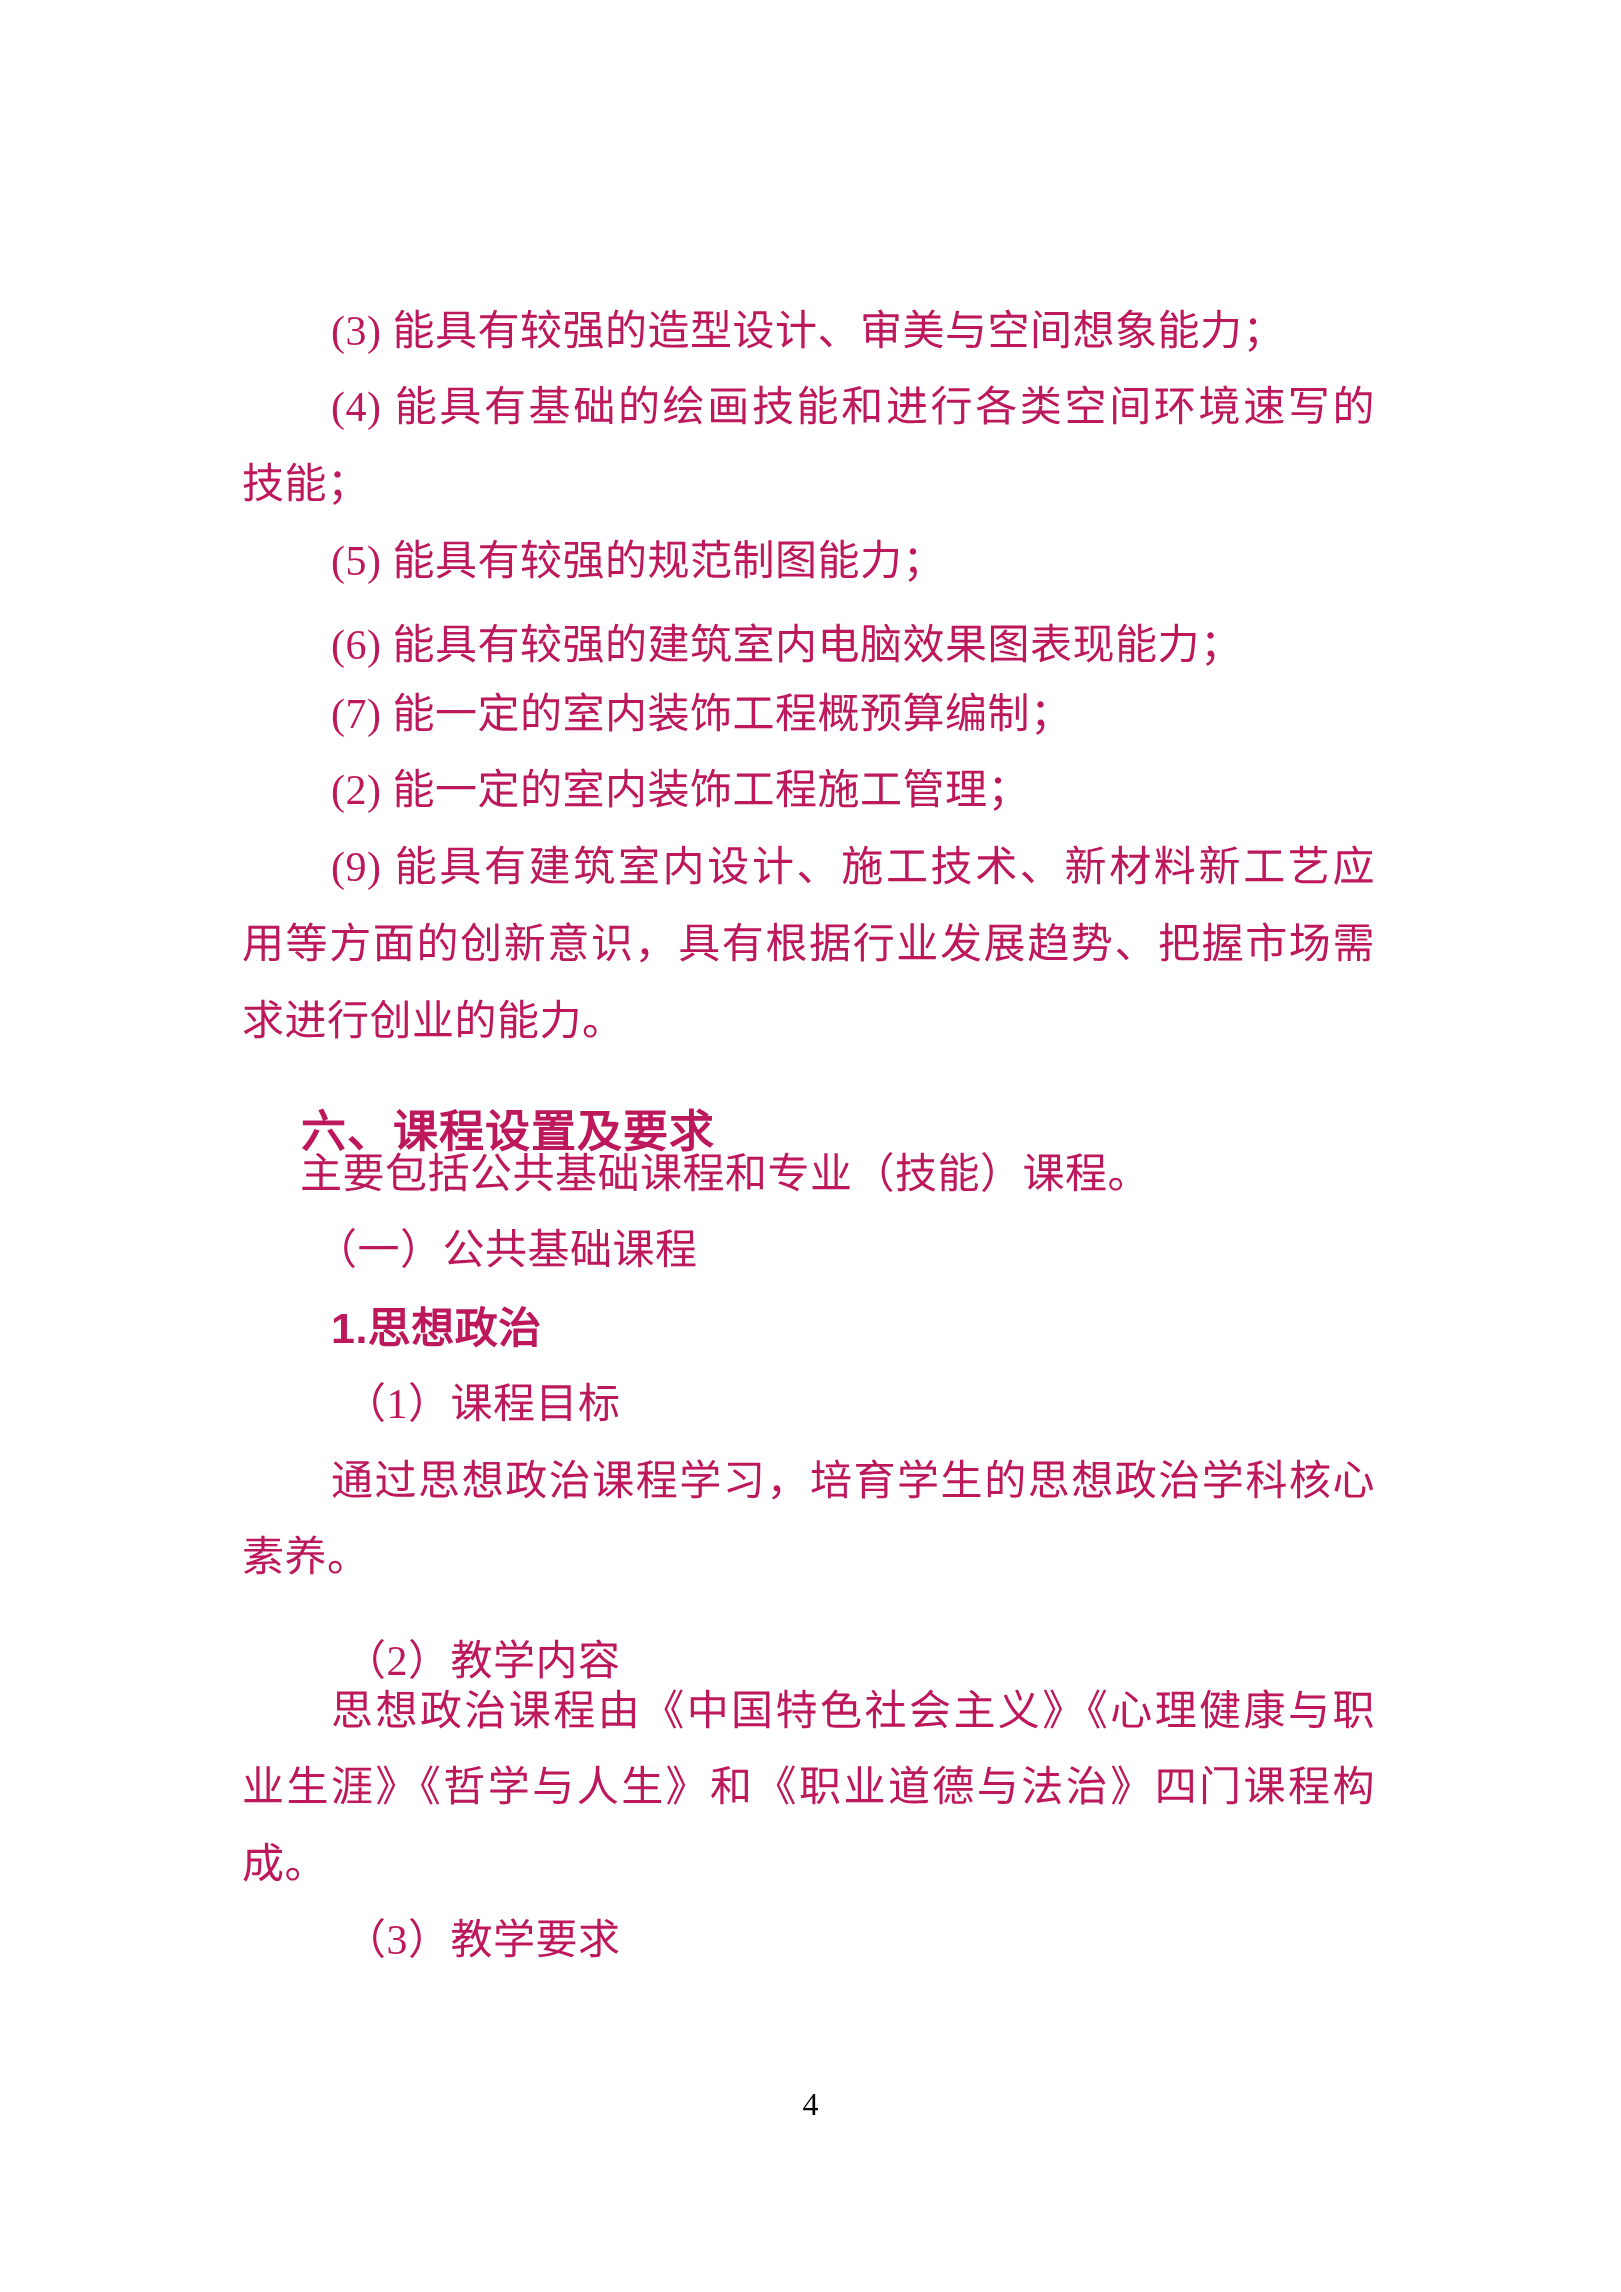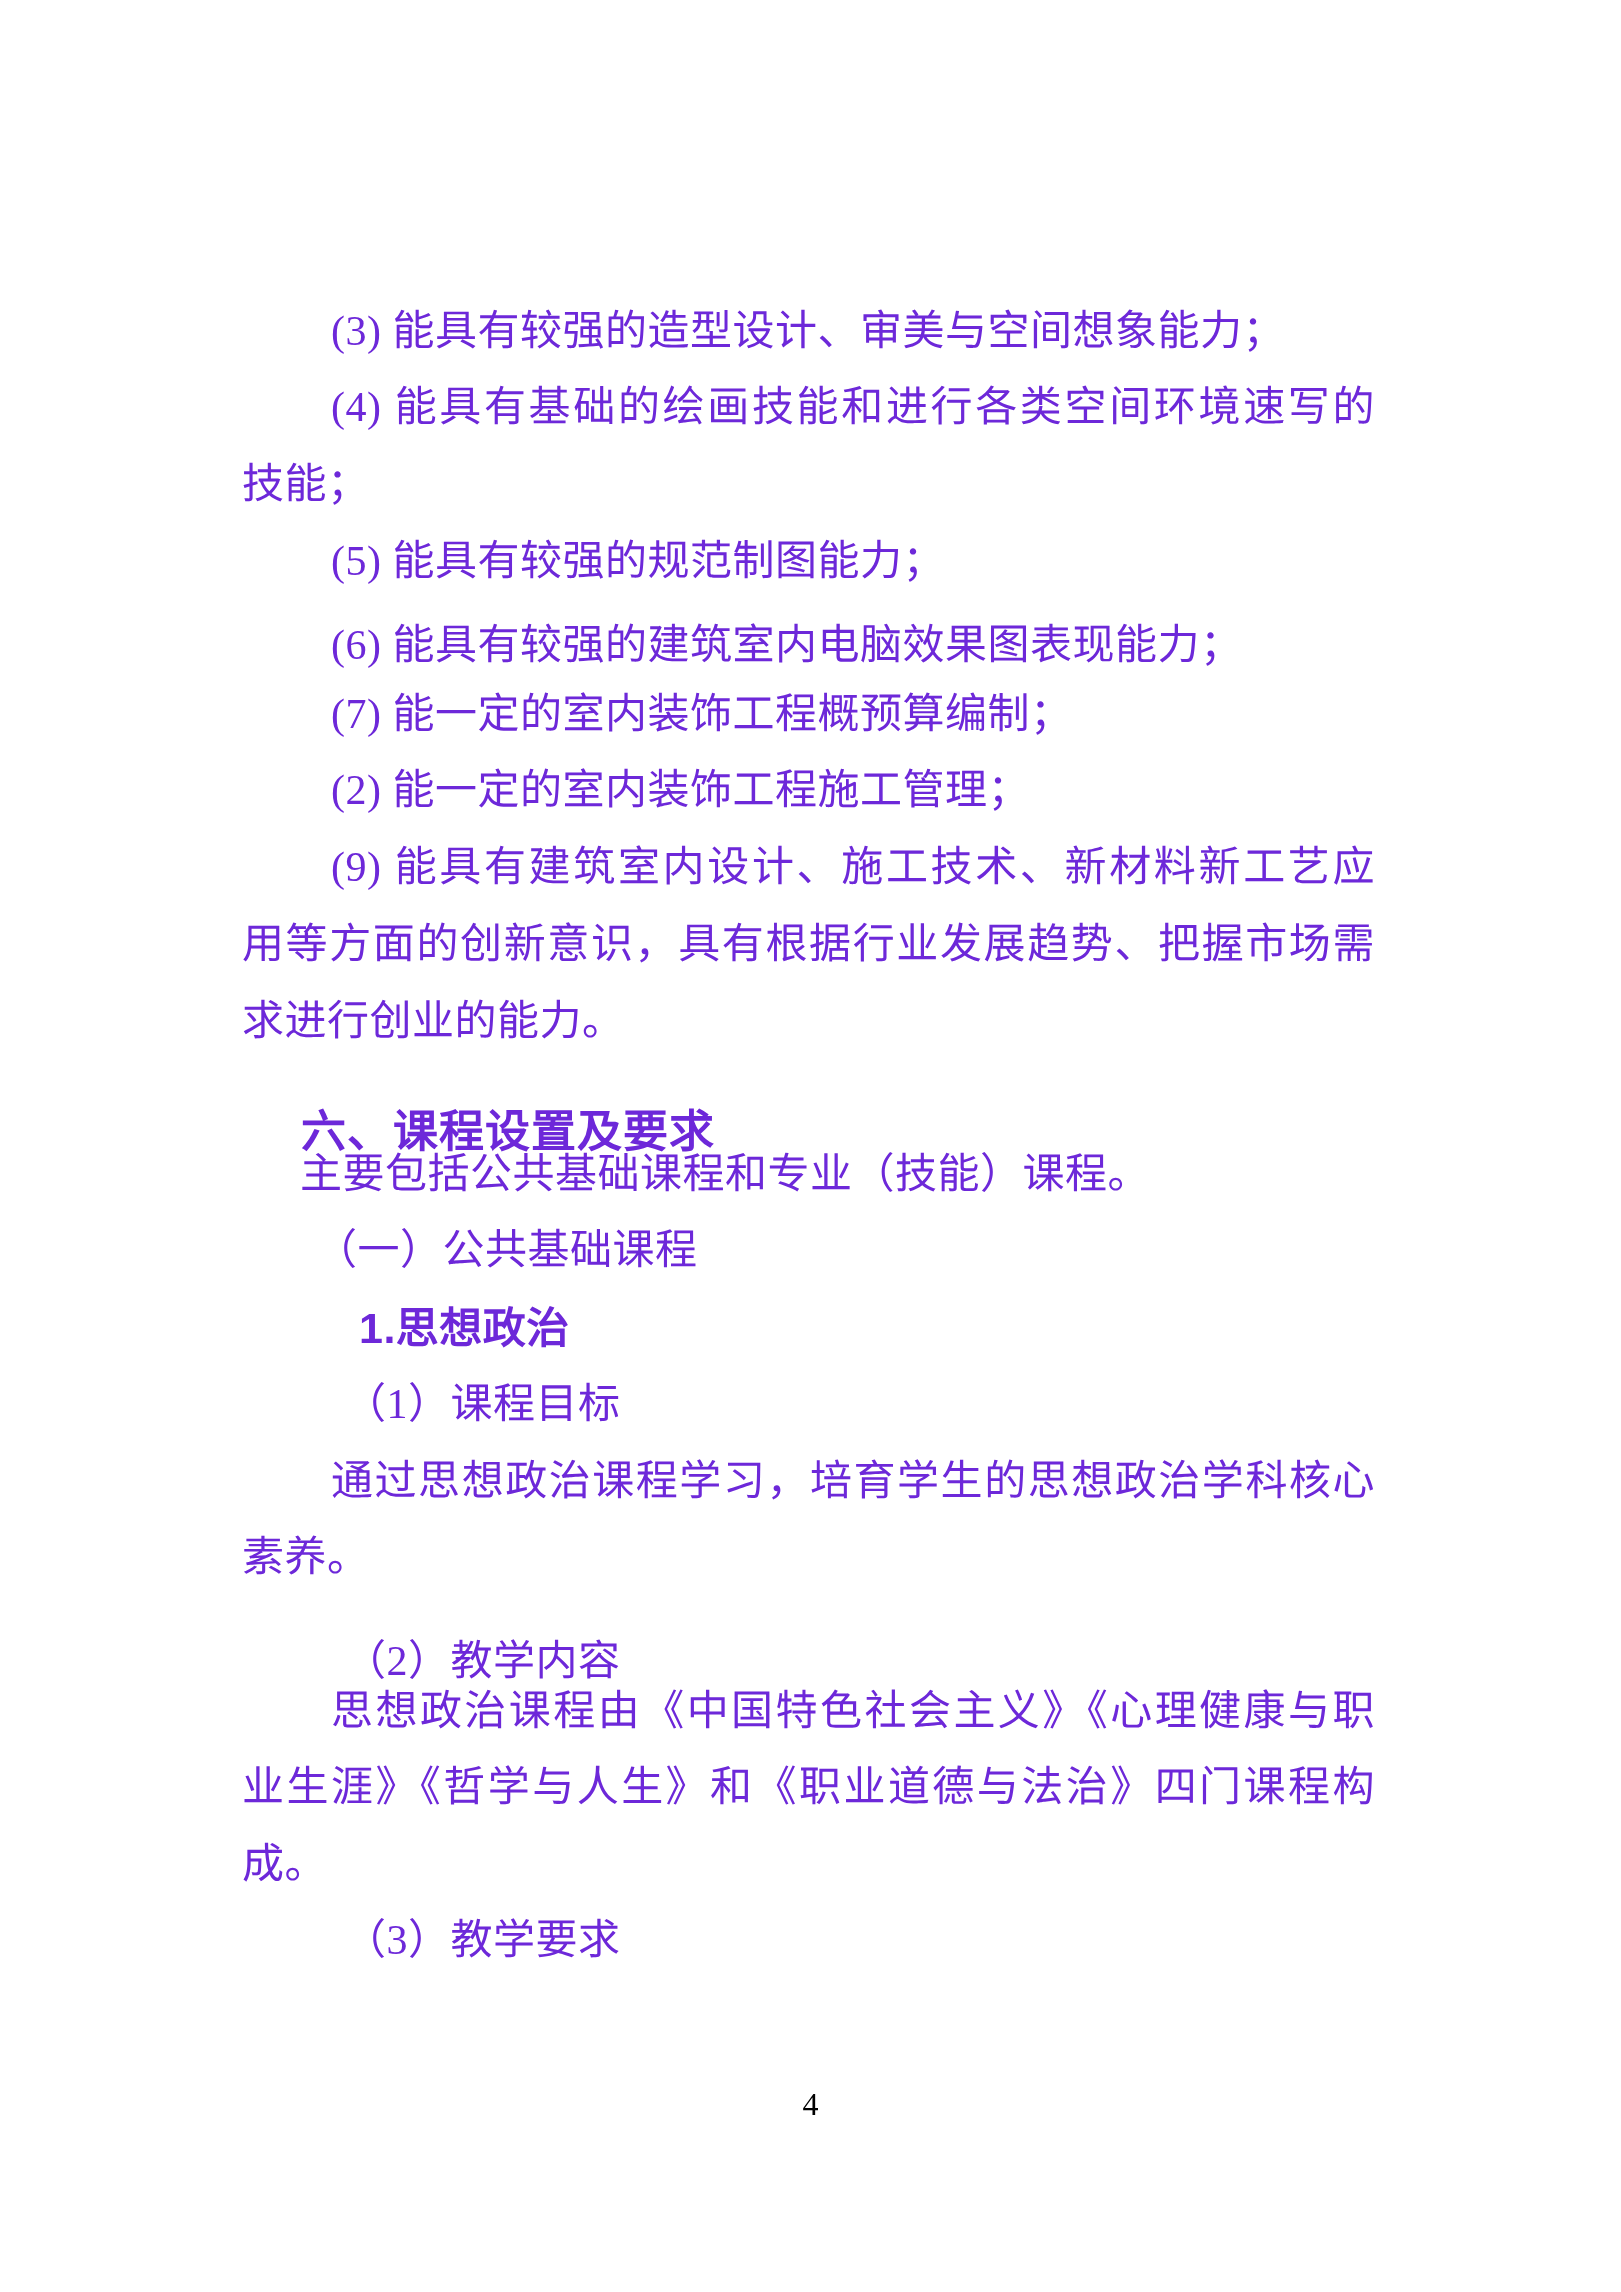--- a/index.html
+++ b/index.html
@@ -13,21 +13,21 @@
     font-family: "Liberation Serif", "DejaVu Serif", serif;
     overflow: hidden;
   }
   .line {
     position: absolute;
     font-size: 42px;
     line-height: 51px;
     height: 51px;
     white-space: pre;
     letter-spacing: 0.5px;
-    color: #6d28d9;
+    color: #be185d;
   }
   
   .style-item       { left: 331px; }                 
   .style-cont       { left: 242px; font-family: Liberation Serif, serif; }                 
   .style-para       { left: 331px; }                 
   .style-intro      { left: 300px; }                 
   .style-section    { left: 315px; }                 
   .style-subitem    { left: 344px; }                 
   .style-heading    {
     left: 301px; font-weight: 700; font-size: 45px; letter-spacing: 1px;
@@ -68,21 +68,21 @@
       <div class="line style-item" style="top: 536px;">(5) 能具有较强的规范制图能力；</div>
       <div class="line style-item" style="top: 620px;">(6) 能具有较强的建筑室内电脑效果图表现能力；</div>
       <div class="line style-item" style="top: 689px;">(7) 能一定的室内装饰工程概预算编制；</div>
       <div class="line style-item" style="top: 765px;">(2) 能一定的室内装饰工程施工管理；</div>
       <div class="line style-item justify" style="top: 842px;">(9) 能具有建筑室内设计、施工技术、新材料新工艺应</div>
       <div class="line style-cont justify" style="top: 919px;">用等方面的创新意识，具有根据行业发展趋势、把握市场需</div>
       <div class="line style-cont" style="top: 996px;">求进行创业的能力。</div>
       <div class="line style-heading" style="top: 1072px;">六、课程设置及要求</div>
       <div class="line style-intro" style="top: 1149px;">主要包括公共基础课程和专业（技能）课程。</div>
       <div class="line style-section" style="top: 1225px;">（一）公共基础课程</div>
-      <div class="line style-subheading" style="top: 1303px; margin-left: 28px;">1.思想政治</div>
+      <div class="line style-subheading" style="top: 1303px;">1.思想政治</div>
       <div class="line style-subitem" style="top: 1379px;">（1）课程目标</div>
       <div class="line style-para justify" style="top: 1456px;">通过思想政治课程学习，培育学生的思想政治学科核心</div>
       <div class="line style-cont" style="top: 1532px;">素养。</div>
       <div class="line style-subitem" style="top: 1636px;">（2）教学内容</div>
       <div class="line style-para justify" style="top: 1686px;">思想政治课程由《中国特色社会主义》《心理健康与职</div>
       <div class="line style-cont justify" style="top: 1762px;">业生涯》《哲学与人生》和《职业道德与法治》四门课程构</div>
       <div class="line style-cont" style="top: 1839px;">成。</div>
       <div class="line style-subitem" style="top: 1915px;">（3）教学要求</div>
     </div>
   <div class="page-number">4</div>

